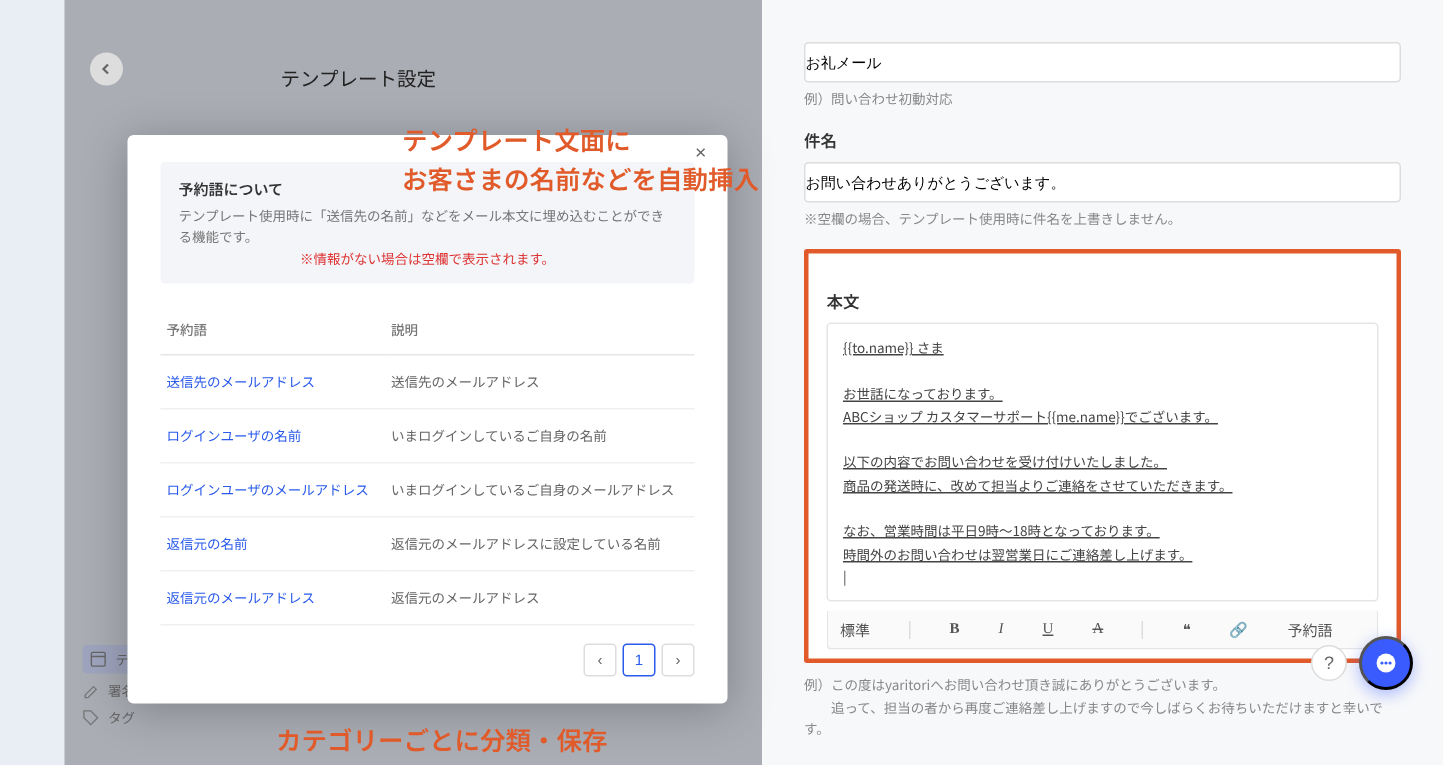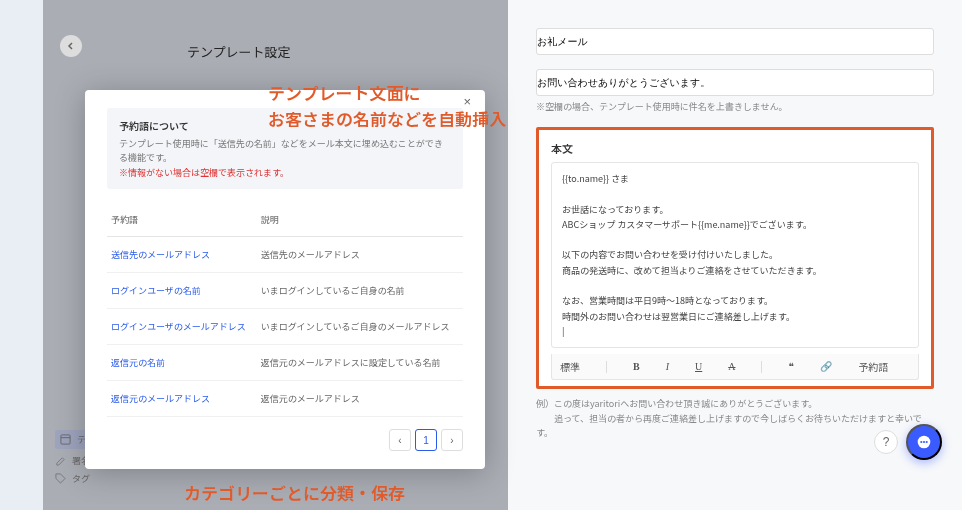--- a/index.html
+++ b/index.html
@@ -58,21 +58,21 @@
       background: none; border: none; cursor: pointer;
     }
     .info-box {
       background: #f3f5f8;
       border-radius: 3px;
       padding: 10px 12px;
       margin-bottom: 14px;
     }
     .info-title { font-size: 10px; font-weight: 600; color: #333; margin-bottom: 4px;}
     .info-desc { font-size: 9px; color: #777; line-height: 1.5;}
-    .info-note { font-size: 9px; color: #d33; margin-top: 2px;}
+    .info-note { font-size: 9px; color: #d33; margin-top: 2px; text-align: center;}
     .token-table { width: 100%; border-collapse: collapse; }
     .token-table th {
       text-align: left; font-size: 9px; color: #777; font-weight: 500;
       padding: 10px 4px; border-bottom: 1px solid #e5e5e5;
     }
     .token-table td {
       font-size: 9px; padding: 11px 4px; border-bottom: 1px solid #f0f0f0;
     }
     .token-key { color: #2a5bea; cursor: pointer; }
     .token-table td:last-child { color: #666; }
@@ -115,35 +115,36 @@
     .form-input {
       width: 100%;
       border: 1px solid #ddd;
       border-radius: 3px;
       padding: 7px 0; font-size: 10px;
       background: #fff;
     }
     .hint { font-size: 9px; color: #888; margin-top: 4px; }
     .body-box {
       border: 3px solid #e15a2a;
-      padding: 10px 12px 6px 12px;
+      padding: 24px 12px 6px 12px;
       background: #fff;
       border-radius: 2px;
     }
     .body-label { font-size: 11px; font-weight: 600; color: #333; margin-bottom: 6px; }
     .body-editor {
       min-height: 130px;
       border: 1px solid #e5e5e5;
       border-radius: 3px;
       padding: 8px 10px;
       font-size: 9px; color: #444;
       white-space: pre-wrap;
       line-height: 1.7;
       background: #fff;
       margin-bottom: 6px;
+      text-decoration: underline;
     }
     .editor-toolbar {
       display: flex; align-items: center; gap: 26px;
       border: 1px solid #e5e5e5; border-top: none;
       border-radius: 0 0 3px 3px;
       padding: 5px 8px;
       font-size: 10px; color: #555;
       background: #fafafa;
     }
     .tb-sep { width: 1px; height: 12px; background: #ddd;}
@@ -256,23 +257,25 @@
 
 <div class="anno1">
   <div>テンプレート文面に</div>
   <div>お客さまの名前などを自動挿入</div>
 </div>
 <div class="anno2">カテゴリーごとに分類・保存</div>
 
 <div class="right-panel">
   <div class="form-section">
     <input class="form-input" value="お礼メール" style="">
+    <div class="hint">例）問い合わせ初動対応</div>
   </div>
 
   <div class="form-section">
+    <label class="form-label">件名</label>
     <input class="form-input" value="お問い合わせありがとうございます。" style="">
     <div class="hint">※空欄の場合、テンプレート使用時に件名を上書きしません。</div>
   </div>
 
   <div class="body-box">
     <div class="body-label">本文</div>
     <div class="body-editor">{{to.name}} さま
 
 お世話になっております。
 ABCショップ カスタマーサポート{{me.name}}でございます。

